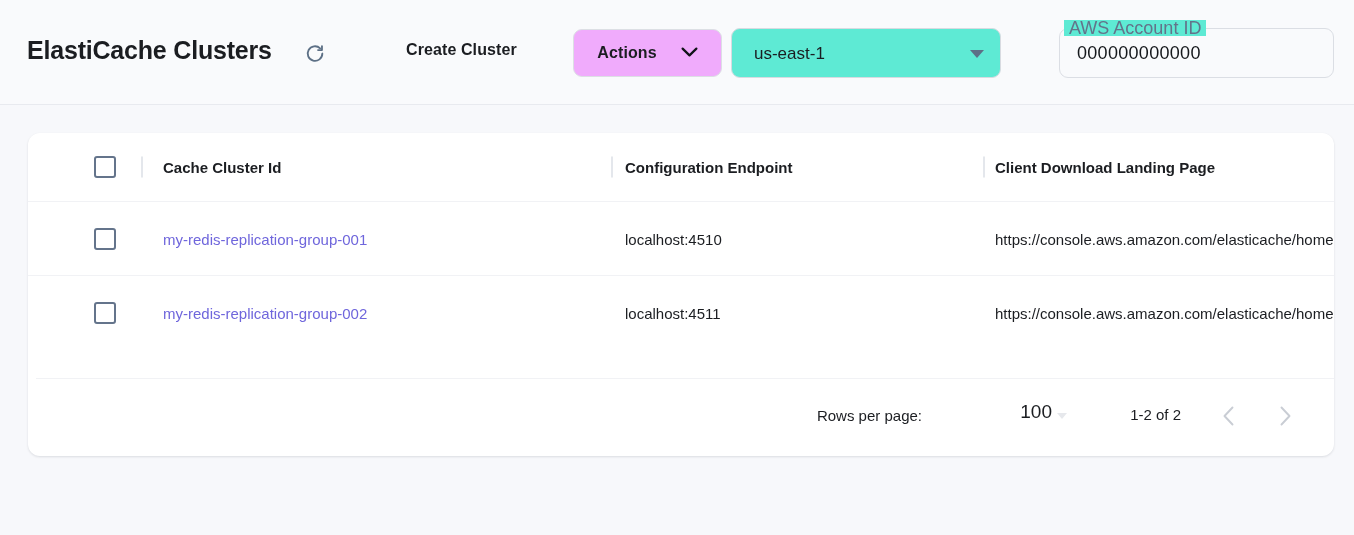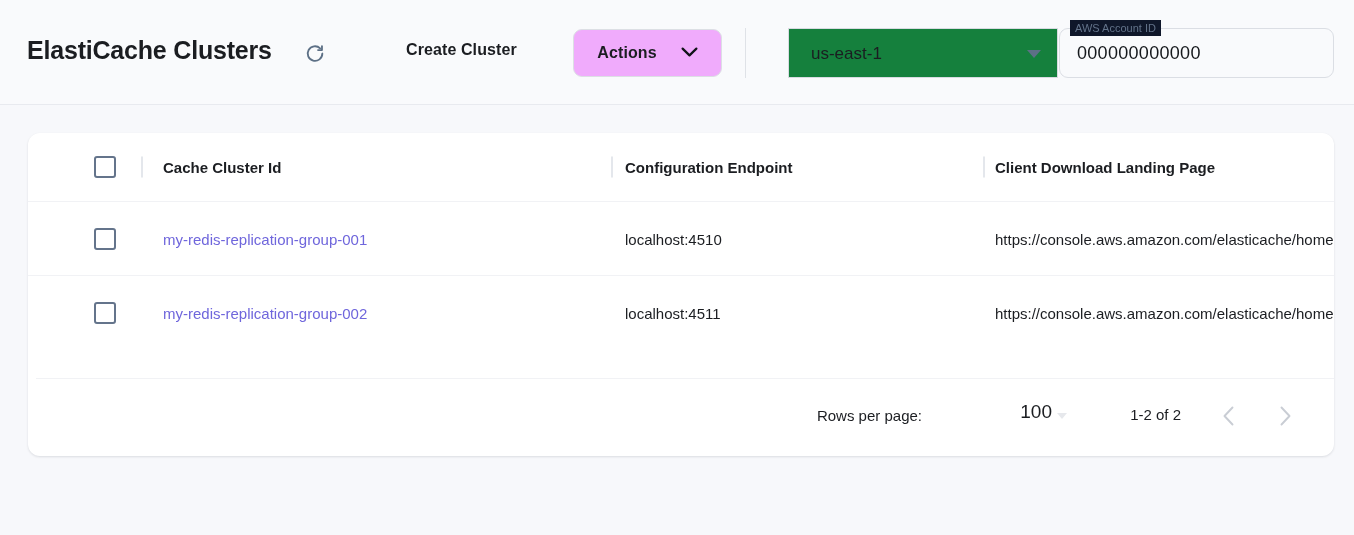--- a/index.html
+++ b/index.html
@@ -86,28 +86,28 @@
     position: absolute;
     left: 745px;
     top: 28px;
     width: 1px;
     height: 50px;
     background: #dfe2e7;
   }
 
   .region-select {
     position: absolute;
-    left: 788px;
+    left: 731px;
     top: 28px;
     width: 270px;
     height: 50px;
     box-sizing: border-box;
     border: 1px solid #d8dbe1;
-    border-radius: 0;
-    background: #15803d;
+    border-radius: 9px;
+    background: #5eead4;
     cursor: pointer;
   }
   .region-select .value {
     position: absolute;
     left: 22px;
     top: 15px;
     font-size: 17px;
     color: #1b1d21;
   }
   .region-select .caret {
@@ -126,26 +126,26 @@
     top: 28px;
     width: 275px;
     height: 50px;
     box-sizing: border-box;
     border: 1px solid #dbdee4;
     border-radius: 9px;
     background: #f9fafc;
   }
   .account-field .legend {
     position: absolute;
-    left: 10px;
+    left: 4px;
     top: -9px;
     height: 16px;
     padding: 0 5px;
-    background: #0f172a;
-    font-size: 11px;
+    background: #5eead4;
+    font-size: 18px;
     color: #63738a;
     line-height: 16px;
     white-space: nowrap;
   }
   .account-field .value {
     position: absolute;
     left: 17px;
     top: 14px;
     font-size: 18px;
     color: #15181c;

